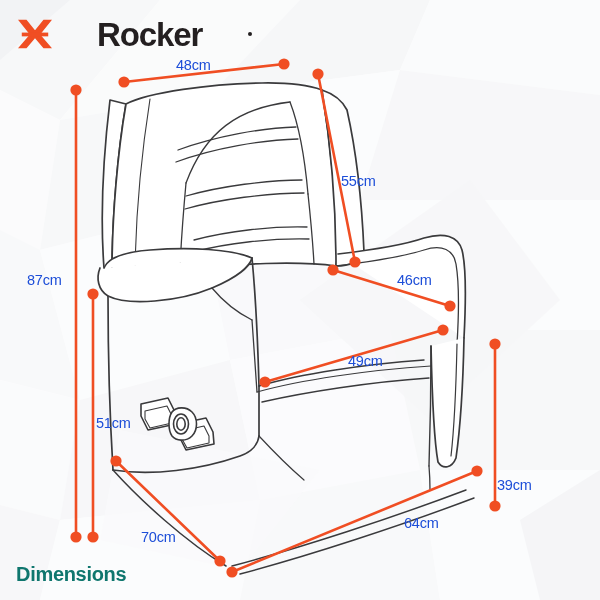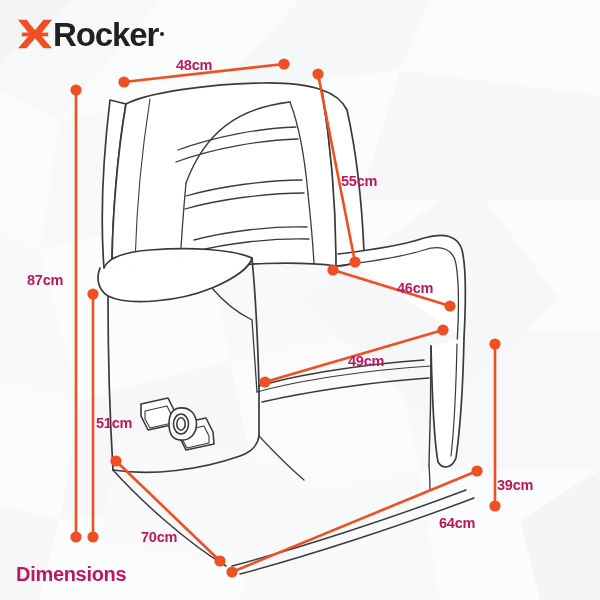--- a/index.html
+++ b/index.html
@@ -31,20 +31,21 @@
 
   
   #logo {
     position: absolute;
     left: 16px;
     top: 14px;
     z-index: 6;
     display: flex;
     align-items: center;
     height: 40px;
+    gap: 44px;
   }
   #logo-x {
     display: block;
     width: 38px;
     height: 34px;
   }
   #logo-word {
     font-size: 33px;
     font-weight: bold;
     letter-spacing: -1.1px;
@@ -65,31 +66,31 @@
   }
 
   
   #caption {
     position: absolute;
     left: 16px;
     bottom: 14px;
     z-index: 6;
     font-size: 20px;
     font-weight: bold;
-    color: #be185d;
+    color: #0f766e;
     letter-spacing: -0.3px;
   }
 
   
   .dim-label {
     position: absolute;
     z-index: 5;
     font-size: 14.5px;
-    font-weight: bold;
-    color: #be185d;
+    font-weight: normal;
+    color: #1d4ed8;
     white-space: nowrap;
     letter-spacing: -0.2px;
   }
 </style>
 </head>
 <body>
 
 <div id="stage">
 
   <svg id="bg-poly" viewBox="0 0 600 600">
@@ -246,20 +247,20 @@
       <path d="M6,16.5 L34,16.5 L34,20.5 L6,20.5 Z" fill="#F04E23"></path>
     </svg>
     <span id="logo-word">Rocker</span>
     <span id="logo-dot"></span>
   </div>
 
   <div id="caption">Dimensions</div>
 
 <div class="dim-label" style="left: 176px; top: 57px;">48cm</div>
     <div class="dim-label" style="left: 341px; top: 137px; margin-top: 36px;">55cm</div>
-    <div class="dim-label" style="left: 397px; top: 280px;">46cm</div>
+    <div class="dim-label" style="left: 397px; top: 272px;">46cm</div>
     <div class="dim-label" style="left: 348px; top: 337px; margin-top: 16px;">49cm</div>
     <div class="dim-label" style="left: 27px; top: 272px;">87cm</div>
     <div class="dim-label" style="left: 96px; top: 415px;">51cm</div>
     <div class="dim-label" style="left: 141px; top: 529px;">70cm</div>
-    <div class="dim-label" style="left: 404px; top: 515px; margin-left: 35px;">64cm</div>
+    <div class="dim-label" style="left: 404px; top: 515px;">64cm</div>
     <div class="dim-label" style="left: 497px; top: 437px; margin-top: 40px;">39cm</div>
   </div>
 
 </body></html>

